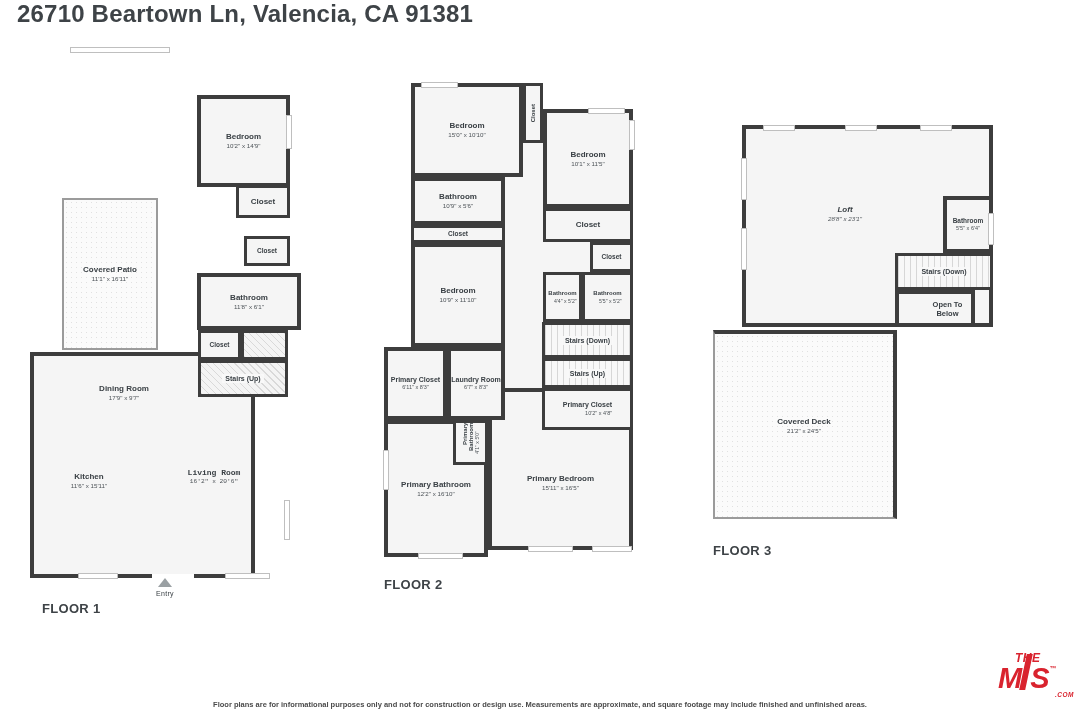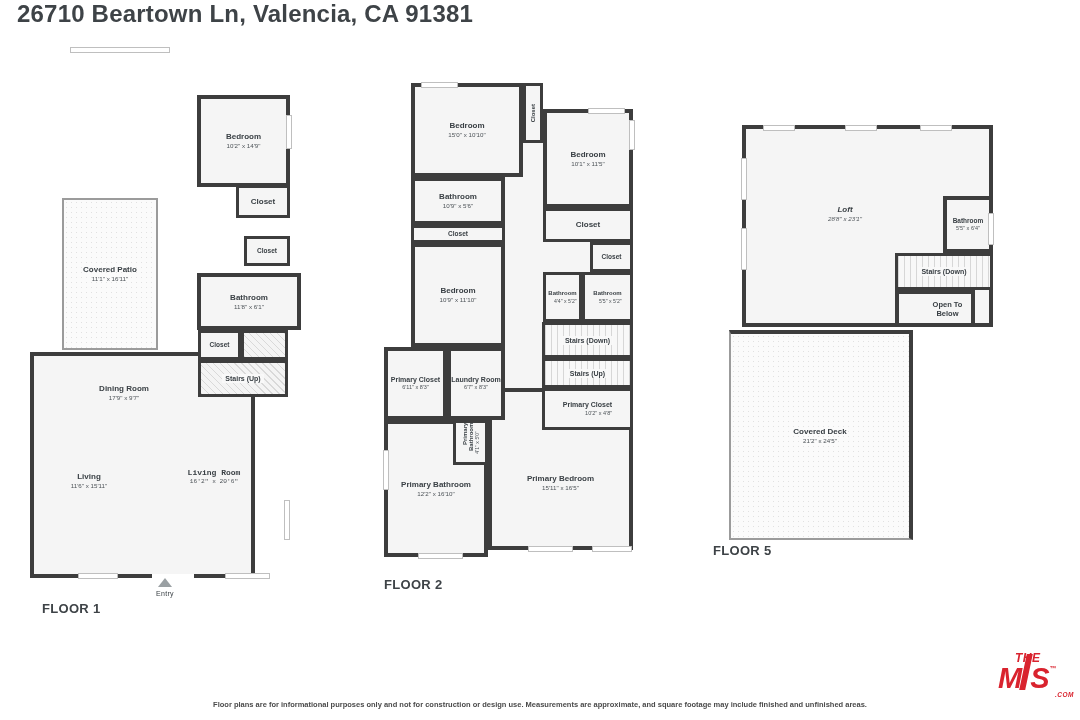--- a/index.html
+++ b/index.html
@@ -51,21 +51,21 @@
 
   <div class="plan" style="left:30px;top:45px;width:275px;height:575px;">
 
     <div class="room shell" style="left:0px;top:307px;width:225px;height:226px;">
       <div class="patch" style="left:118px;top:218px;width:42px;height:6px;"></div>
       <div class="freelabel" style="left:30px;top:28px;width:120px;">
         <span class="rname">Dining Room</span>
         <span class="rdims">17'9" x 9'7"</span>
       </div>
       <div class="freelabel" style="left:0px;top:116px;width:110px;">
-        <span class="rname">Living</span>
+        <span class="rname">Kitchen</span>
         <span class="rdims">11'6" x 15'11"</span>
       </div>
       <div class="freelabel" style="left:115px;top:112px;width:130px;font-family:Liberation Mono, monospace;">
         <span class="rname">Living Room</span>
         <span class="rdims">16'2" x 20'6"</span>
       </div>
     </div>
 
 
     <div class="room" style="left:167px;top:50px;width:93px;height:92px;">
@@ -257,28 +257,28 @@
     </div>
 
     <div class="room thin hatch-vert" style="left:190px;top:130px;width:98px;height:37px;">
       <span class="stairlbl">Stairs (Down)</span>
     </div>
 
     <div class="room" style="left:190px;top:167px;width:80px;height:37px;padding-left:25px;">
       <span class="openlbl">Open To Below</span>
     </div>
 
-    <div class="room hatch-dots" style="left:24px;top:207px;width:184px;height:210px;border-top:4px solid #3d3d3d;border-right:4px solid #3d3d3d;">
+    <div class="room hatch-dots" style="left:8px;top:207px;width:184px;height:189px;border-top:4px solid #3d3d3d;border-right:4px solid #3d3d3d;">
       <div class="rlabel">
           <span class="rname">Covered Deck</span>
           <span class="rdims">21'2" x 24'5"</span>
         </div>
     </div>
 
-    <div class="floor-label" style="left:8px;top:420px;">FLOOR 5</div>
+    <div class="floor-label" style="left:8px;top:420px;">FLOOR 3</div>
   </div>
 
   <div class="win" style="left:70px;top:47px;width:100px;height:6px;"></div>
   <div class="win" style="left:78px;top:573px;width:40px;height:6px;"></div>
   <div class="win" style="left:225px;top:573px;width:45px;height:6px;"></div>
   <div class="win" style="left:284px;top:500px;width:6px;height:40px;"></div>
   <div class="win" style="left:286px;top:115px;width:6px;height:34px;"></div>
   <div class="win" style="left:421px;top:82px;width:37px;height:6px;"></div>
   <div class="win" style="left:588px;top:108px;width:37px;height:6px;"></div>
   <div class="win" style="left:629px;top:120px;width:6px;height:30px;"></div>

